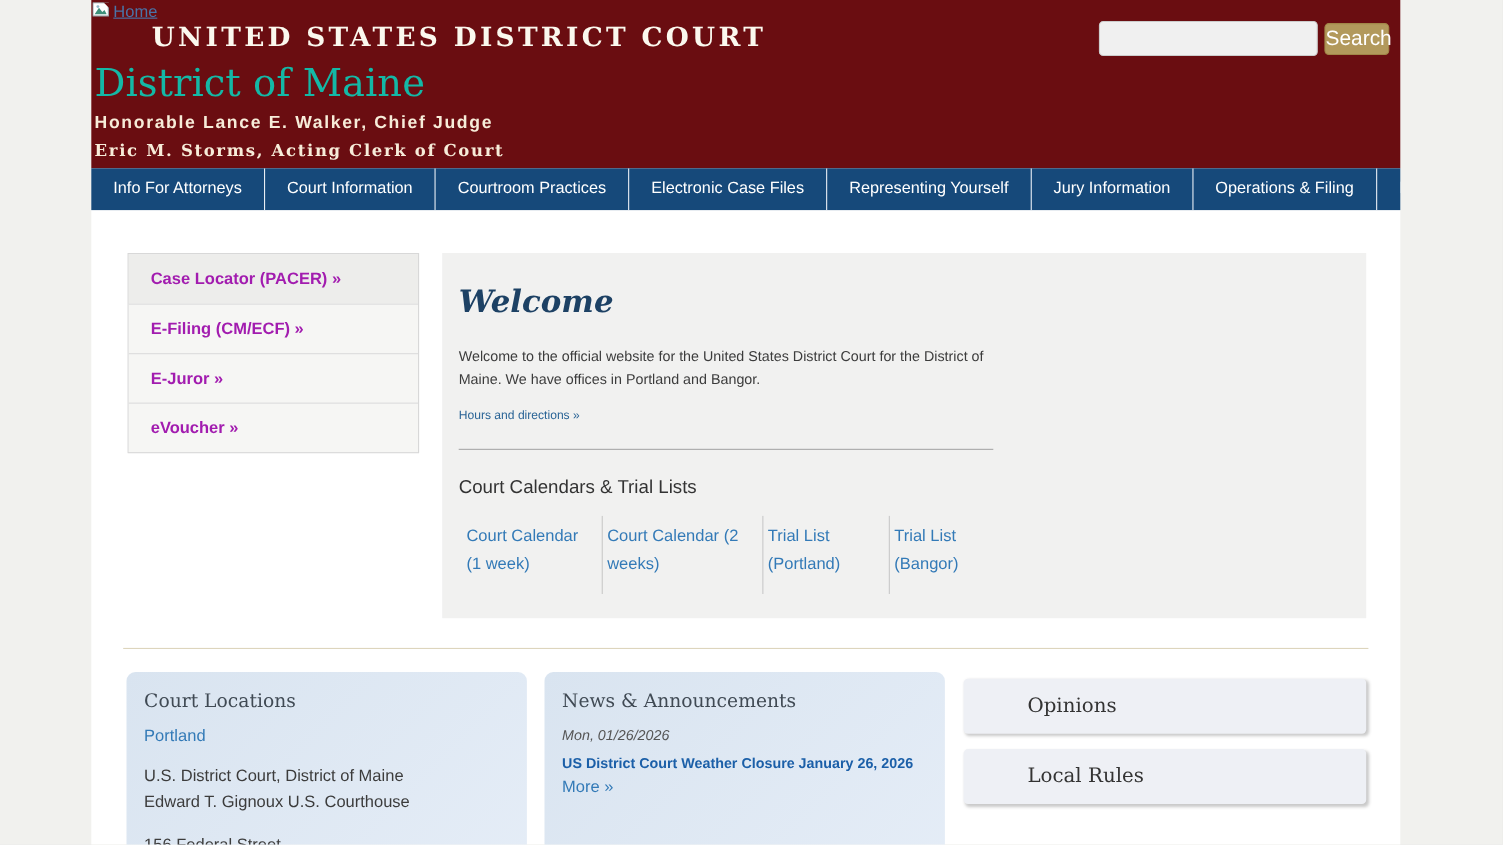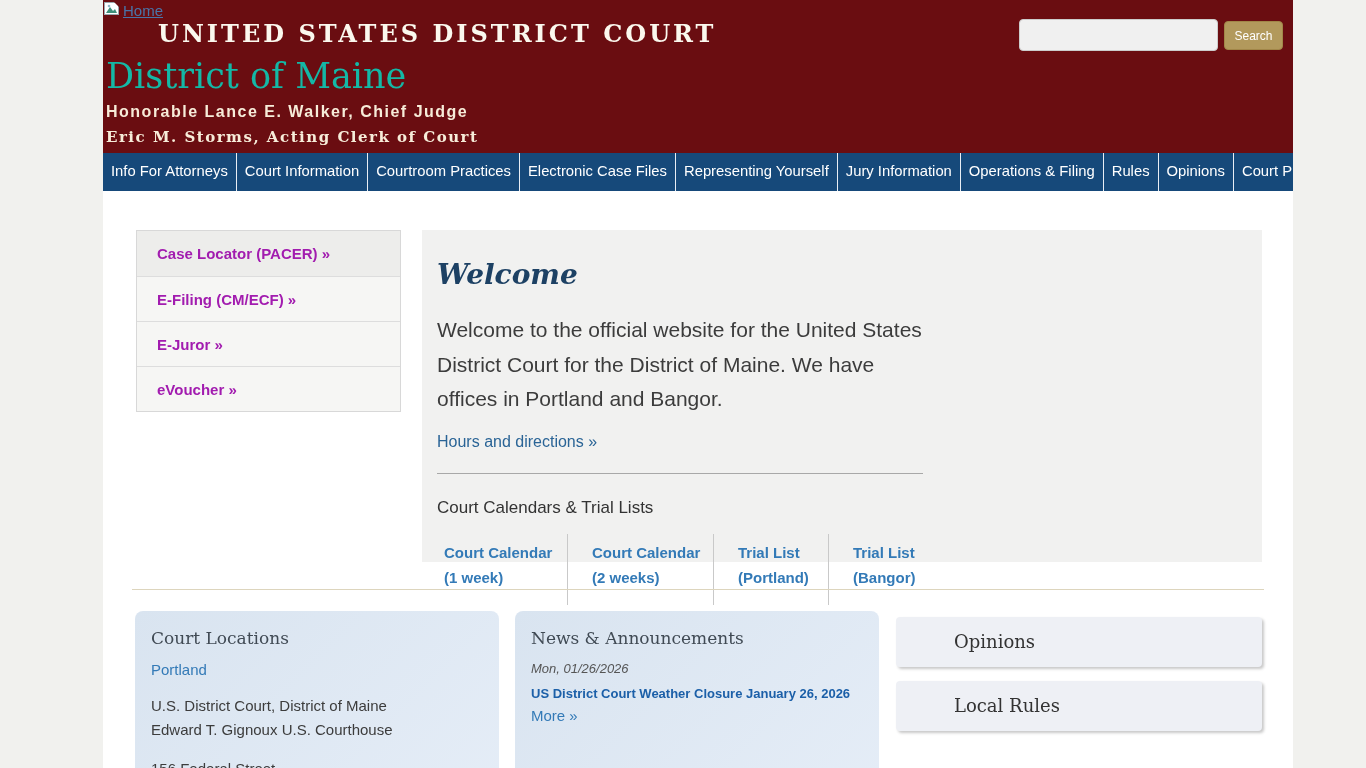--- a/index.html
+++ b/index.html
@@ -3,21 +3,21 @@
 <meta charset="utf-8">
 <style>
   * { margin:0; padding:0; box-sizing:border-box; }
   html,body { background:#e9e9e7; }
   .page {
     position:relative; width:1366px; height:768px; overflow:hidden;
     background:#f1f1ee; font-family:"Liberation Sans", sans-serif;
     margin:0 auto;
   }
   .site {
-    position:absolute; left:103px; top:0; width:1190px; height:768px;
+    position:absolute; left:83px; top:0; width:1190px; height:768px;
     background:#ffffff;
   }
   
   .header {
     position:absolute; left:0; top:0; width:1190px; height:153px;
     background:#6a0d11; color:#faf6ec;
   }
   .home-link {
     position:absolute; left:1px; top:2px; display:flex; align-items:flex-start;
     color:#4a74a8; font-size:15px; text-decoration:underline; cursor:pointer;
@@ -43,30 +43,30 @@
     letter-spacing:1.5px; color:#f7ecd9;
   }
   .search-input {
     position:absolute; left:916px; top:19px; width:199px; height:32px;
     border:1px solid #cccccc; border-radius:4px; background:#f0f0f0;
     font-size:14px; padding:0 8px; outline:none;
   }
   .search-button {
     position:absolute; left:1121px; top:21px; width:59px; height:29px;
     background:#b2995c; color:#ffffff; border:1px solid #a18648;
-    border-radius:4px; font-size:12px; cursor:pointer;
+    border-radius:4px; font-size:19px; cursor:pointer;
   }
   
   .nav {
     position:absolute; left:0; top:153px; width:1190px; height:38px;
     background:#16497a; display:flex; overflow:hidden;
   }
   .nav-item {
     flex:0 1 auto; white-space:nowrap; color:#ffffff; font-size:14.8px;
-    line-height:37px; padding:0 8px; border-right:1px solid #e8eef5;
+    line-height:37px; padding:0 20px; border-right:1px solid #e8eef5;
     cursor:pointer;
   }
   .nav-item:last-child { border-right:none; }
   
   .sidebar {
     position:absolute; left:33px; top:230px; width:265px;
     border:1px solid #d8d8d8; background:#f6f6f4;
   }
   .sidebar-item {
     height:45px; line-height:45px; padding-left:20px;
@@ -77,39 +77,39 @@
   
   .main-panel {
     position:absolute; left:319px; top:230px; width:840px; height:332px;
     background:#f1f1f0; padding:20px 0 0 15px;
   }
   .welcome-title {
     font-family:"DejaVu Serif", serif; font-style:italic; font-weight:bold;
     font-size:28px; color:#1d4164; margin-top:8px;
   }
   .welcome-text {
-    margin-top:22px; width:492px; font-size:21px; color:#3c3c3c;
+    margin-top:22px; width:492px; font-size:13px; color:#3c3c3c;
     line-height:1.65;
   }
   .hours-link {
-    display:inline-block; margin-top:16px; font-size:16px; color:#2a6496;
+    display:inline-block; margin-top:16px; font-size:11px; color:#2a6496;
     text-decoration:none; cursor:pointer;
   }
   .welcome-hr {
     width:486px; border:none; border-top:1px solid #a8a8a8; margin-top:22px;
   }
   .calendars-title {
     margin-top:24px; font-size:17px; color:#333333; font-weight:normal;
   }
   .calendar-links { display:flex; margin-top:16px; margin-left:7px; }
   .calendar-link {
     font-size:15px; color:#337ab7; line-height:1.7; padding:6px 12px 14px 0;
-    cursor:pointer; text-decoration:none;font-weight:bold;
-  }
-  .calendar-link + .calendar-link { border-left:1px solid #c9c9c9; padding-left:24px; }
+    cursor:pointer; text-decoration:none;
+  }
+  .calendar-link + .calendar-link { border-left:1px solid #c9c9c9; padding-left:4px; }
   .cl-1 { width:123px; } .cl-2 { width:146px; } .cl-3 { width:115px; } .cl-4 { width:112px; }
   
   .footer-divider {
     position:absolute; left:29px; top:589px; width:1132px;
     border:none; border-top:1px solid #ddd5bd;
   }
   .loc-box, .news-box {
     position:absolute; top:611px; width:364px; height:200px;
     background:linear-gradient(135deg,#d9e4f0 0%,#e5edf7 100%);
     border-radius:8px; padding:17px 16px 0 16px;

